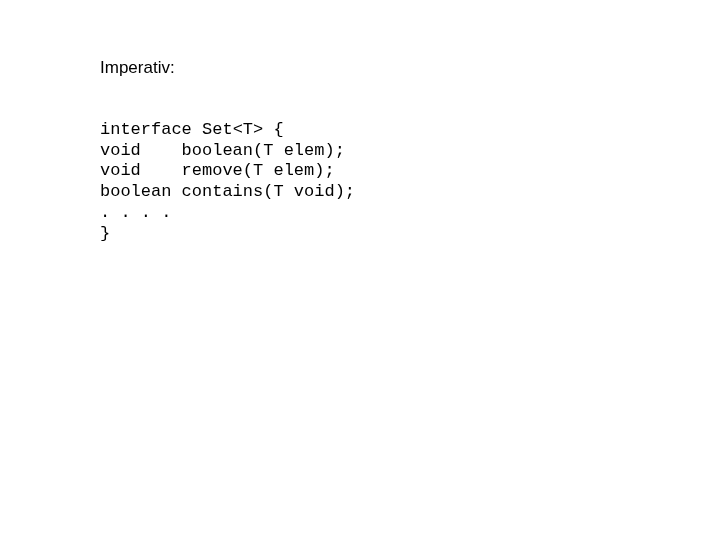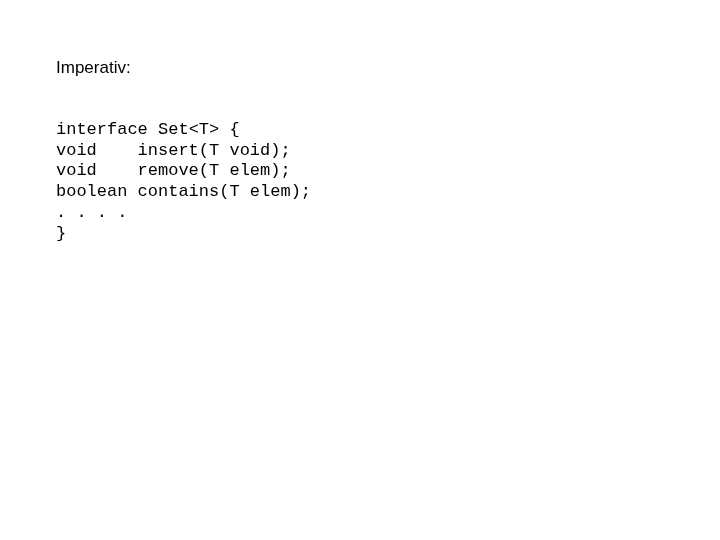--- a/index.html
+++ b/index.html
@@ -5,21 +5,21 @@
     html, body {
       margin: 0;
       padding: 0;
       width: 720px;
       height: 540px;
       background: #ffffff;
       font-family: Arial, Helvetica, sans-serif;
     }
     .container {
       padding-top: 58px;
-      padding-left: 56px;
+      padding-left: 100px;
     }
     .heading {
       font-size: 17px;
       color: #000000;
       margin-bottom: 42px;
     }
     .code {
       font-family: "Courier New", Courier, monospace;
       font-size: 17px;
       line-height: 1.22;
@@ -29,18 +29,18 @@
     .kw {
       font-weight: normal;
     }
   </style>
 </head>
 <body>
 
 <div class="container">
   <div class="heading">Imperativ:</div>
   <div class="code"><span class="kw">interface</span><span> Set&lt;T&gt; {</span>
-<span>void    insert(T void);</span>
+<span>void    boolean(T elem);</span>
 <span>void    remove(T elem);</span>
-<span>boolean contains(T elem);</span>
+<span>boolean contains(T void);</span>
 <span>. . . .</span>
 <span>}</span></div>
 </div>
 
 </body></html>

